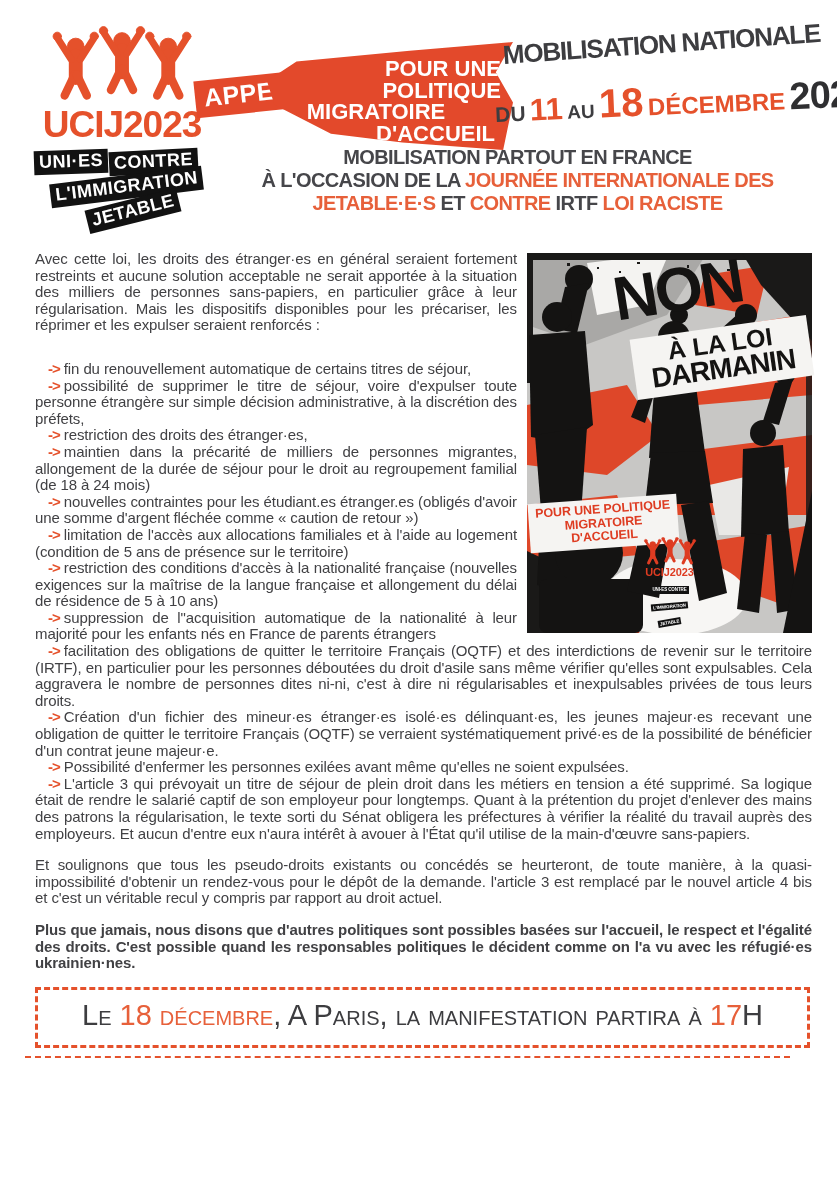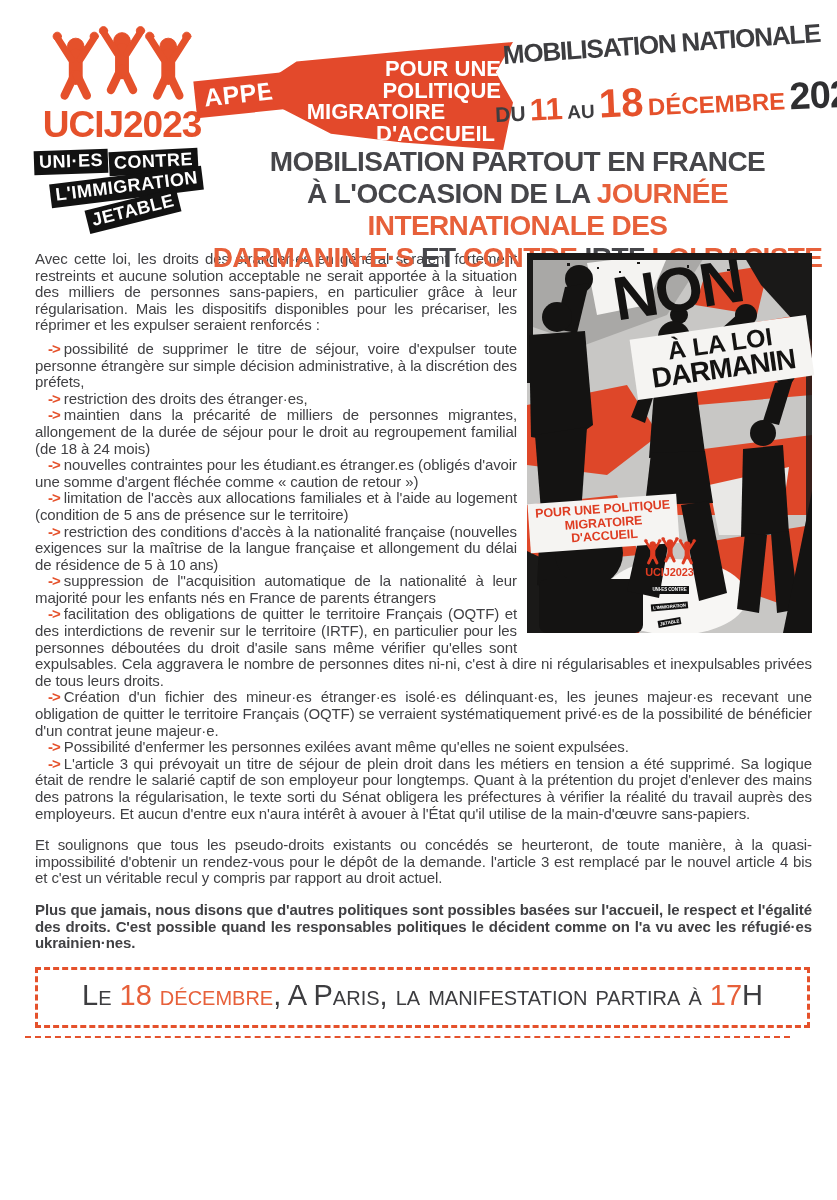--- a/index.html
+++ b/index.html
@@ -33,27 +33,27 @@
             white-space:nowrap;font-weight:bold;}
   .dateline span{vertical-align:baseline;}
   .d-du{font-size:21px;color:#3d3d40;}
   .d-11{font-size:31px;color:#e5512b;}
   .d-au{font-size:19px;color:#3d3d40;}
   .d-18{font-size:40px;color:#e5512b;}
   .d-mon{font-size:24px;color:#e5512b;}
   .d-yr{font-size:38px;color:#2f2f31;letter-spacing:-1px;}
 
   .subhead{position:absolute;left:205px;top:146px;width:625px;text-align:center;font-weight:bold;
-           font-size:28px;line-height:1.14;color:#46464a;letter-spacing:-.6px;}
+           font-size:20px;line-height:1.14;color:#46464a;letter-spacing:-.6px;}
   .o{color:#e7603a;}
 
   
   .body{margin:0 25px 0 35px;padding-top:8px;font-size:15px;line-height:16.6px;
         color:#414144;text-align:justify;letter-spacing:-.1px;}
-  .intro{margin-bottom:7px;}
+  .intro{margin-bottom:27px;}
   .bullet{text-indent:13px;}
   .arrow{color:#e5512b;font-weight:bold;margin-right:4px;letter-spacing:-1px;}
   .sec-title{font-size:24px;font-weight:800;color:#e7603a;letter-spacing:-.6px;margin:17px 0 12px;line-height:1.05;text-align:left;}
   .para{margin-bottom:15px;}
   .bold-para{font-weight:bold;}
 
   
   .poster{float:right;width:285px;height:380px;margin:2px 0 8px 10px;position:relative;}
   .poster svg.art{position:absolute;inset:0;width:100%;height:100%;}
   .p-non{position:absolute;left:86px;top:6px;font-size:62px;font-weight:800;color:#141312;
@@ -126,21 +126,21 @@
     <div class="dateline"><span class="d-du">DU</span>
       <span class="d-11">11</span>
       <span class="d-au">AU</span>
       <span class="d-18">18</span>
       <span class="d-mon">DÉCEMBRE</span>
       <span class="d-yr">2023</span></div>
 
     <div class="subhead">
       <div>MOBILISATION PARTOUT EN FRANCE</div>
       <div><span>À L'OCCASION DE LA </span><span class="o">JOURNÉE INTERNATIONALE DES</span></div>
-      <div><span class="o">DARMANIN·E·S</span><span> ET </span><span class="o">CONTRE</span><span> IRTF </span><span class="o">LOI RACISTE</span></div>
+      <div><span class="o">JETABLE·E·S</span><span> ET </span><span class="o">CONTRE</span><span> IRTF </span><span class="o">LOI RACISTE</span></div>
     </div>
   </div>
 
   <div class="body">
 
     <div class="poster">
       <svg class="art" viewBox="0 0 285 380" aria-hidden="true">
         <rect width="285" height="380" fill="#c8c7c5"></rect>
         <polygon points="0,0 180,0 140,62 58,92 0,72" fill="#a9a8a6"></polygon>
         <polygon points="60,10 142,0 120,52 70,62" fill="#f4f3f1"></polygon>
@@ -220,20 +220,21 @@
         </svg>
         <div class="p-logo-title">UCIJ2023</div>
         <div class="r1"><span class="p-logo-blk">UNI·ES CONTRE</span></div>
         <div class="r2"><span class="p-logo-blk">L'IMMIGRATION</span></div>
         <div class="r3"><span class="p-logo-blk">JETABLE</span></div>
       </div>
     </div>
 
     <div class="intro">Avec cette loi, les droits des étranger·es en général seraient fortement restreints et aucune solution acceptable ne serait apportée à la situation des milliers de personnes sans-papiers, en particulier grâce à leur régularisation. Mais les dispositifs disponibles pour les précariser, les réprimer et les expulser seraient renforcés :</div>
 
+    <div class="bullet"><span class="arrow">-&gt;</span><span>fin du renouvellement automatique de certains titres de séjour,</span></div>
       <div class="bullet"><span class="arrow">-&gt;</span><span>possibilité de supprimer le titre de séjour, voire d'expulser toute personne étrangère sur simple décision administrative, à la discrétion des préfets,</span></div>
       <div class="bullet"><span class="arrow">-&gt;</span><span>restriction des droits des étranger·es,</span></div>
       <div class="bullet"><span class="arrow">-&gt;</span><span>maintien dans la précarité de milliers de personnes migrantes, allongement de la durée de séjour pour le droit au regroupement familial (de 18 à 24 mois)</span></div>
       <div class="bullet"><span class="arrow">-&gt;</span><span>nouvelles contraintes pour les étudiant.es étranger.es (obligés d'avoir une somme d'argent fléchée comme « caution de retour »)</span></div>
       <div class="bullet"><span class="arrow">-&gt;</span><span>limitation de l'accès aux allocations familiales et à l'aide au logement (condition de 5 ans de présence sur le territoire)</span></div>
       <div class="bullet"><span class="arrow">-&gt;</span><span>restriction des conditions d'accès à la nationalité française (nouvelles exigences sur la maîtrise de la langue française et allongement du délai de résidence de 5 à 10 ans)</span></div>
       <div class="bullet"><span class="arrow">-&gt;</span><span>suppression de l"acquisition automatique de la nationalité à leur majorité pour les enfants nés en France de parents étrangers</span></div>
       <div class="bullet"><span class="arrow">-&gt;</span><span>facilitation des obligations de quitter le territoire Français (OQTF) et des interdictions de revenir sur le territoire (IRTF), en particulier pour les personnes déboutées du droit d'asile sans même vérifier qu'elles sont expulsables. Cela aggravera le nombre de personnes dites ni-ni, c'est à dire ni régularisables et inexpulsables privées de tous leurs droits.</span></div>
       <div class="bullet"><span class="arrow">-&gt;</span><span>Création d'un fichier des mineur·es étranger·es isolé·es délinquant·es, les jeunes majeur·es recevant une obligation de quitter le territoire Français (OQTF) se verraient systématiquement privé·es de la possibilité de bénéficier d'un contrat jeune majeur·e.</span></div>
       <div class="bullet"><span class="arrow">-&gt;</span><span>Possibilité d'enfermer les personnes exilées avant même qu'elles ne soient expulsées.</span></div>

